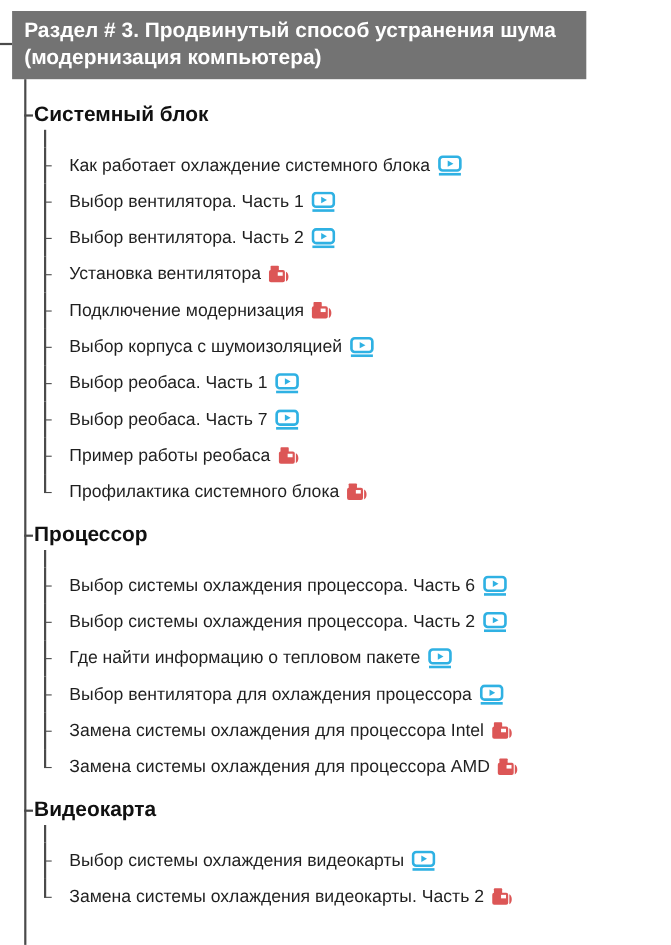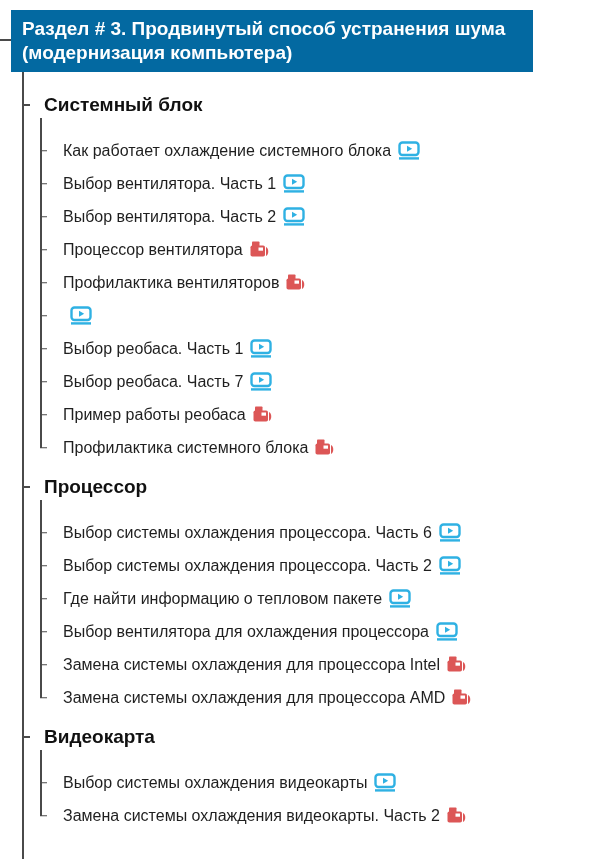--- a/index.html
+++ b/index.html
@@ -12,35 +12,35 @@
   }
   #root { position: absolute; inset: 0; }
 
   .header-connector {
     position: absolute; left: 0; top: 39px;
     width: 11px; height: 2px; background: #4a4a4a;
   }
   .header-box {
     position: absolute; left: 11px; top: 10px;
     width: 500px;
-    background: #0369a1; color: #ffffff;
+    background: #737373; color: #ffffff;
     font-size: 19px; font-weight: bold; line-height: 1.26;
     padding: 7px 11px;
   }
 
   .tree { position: absolute; left: 22px; top: 72px; bottom: 0; width: 586px; }
   .tree-line {
     position: absolute; left: 0; top: 0; bottom: 0;
     width: 2px; background: #4a4a4a;
   }
 
   .section-title {
     position: relative;
     margin-top: 10px;
-    padding-left: 22px;
+    padding-left: 9px;
     height: 26px;
     display: flex; align-items: center;
     font-size: 19px; font-weight: bold; color: #111111;
   }
   .section:first-child .section-title { margin-top: 20px; }
   .section-title::before {
     content: ''; position: absolute; left: 0; top: 50%;
     width: 8px; height: 2px; background: #4a4a4a;
     transform: translateY(-50%);
   }
@@ -107,42 +107,43 @@
               <span class="item-label">Выбор вентилятора. Часть 2</span>
               <span class="icon">
                 <svg width="22" height="19" viewBox="0 0 22 19">
                   <rect x="1.5" y="1.5" width="19" height="12.5" rx="3" fill="none" stroke="#2fb1e3" stroke-width="2.4"></rect>
                   <path d="M9 4.8 L14.2 7.75 L9 10.7 Z" fill="#2fb1e3"></path>
                   <rect x="1" y="16.2" width="20" height="2.4" fill="#2fb1e3"></rect>
                 </svg>
               </span>
             </div>
             <div class="item">
-              <span class="item-label">Процессор вентилятора</span>
-              <span class="icon">
-                <svg width="20" height="17" viewBox="0 0 20 17">
-                  <rect x="2" y="0.5" width="7.5" height="5" rx="0.8" fill="#dc5656"></rect>
-                  <rect x="0.5" y="4.5" width="14.5" height="11" rx="1.8" fill="#dc5656"></rect>
-                  <rect x="8.5" y="6.5" width="4.5" height="3.2" fill="#ffffff"></rect>
-                  <path d="M16 6 C19 7.3 19 13.7 16 15 Z" fill="#dc5656"></path>
-                </svg>
-              </span>
-            </div>
-            <div class="item">
-              <span class="item-label">Профилактика вентиляторов</span>
-              <span class="icon">
-                <svg width="20" height="17" viewBox="0 0 20 17">
-                  <rect x="2" y="0.5" width="7.5" height="5" rx="0.8" fill="#dc5656"></rect>
-                  <rect x="0.5" y="4.5" width="14.5" height="11" rx="1.8" fill="#dc5656"></rect>
-                  <rect x="8.5" y="6.5" width="4.5" height="3.2" fill="#ffffff"></rect>
-                  <path d="M16 6 C19 7.3 19 13.7 16 15 Z" fill="#dc5656"></path>
-                </svg>
-              </span>
-            </div>
-            <div class="item">
+              <span class="item-label">Установка вентилятора</span>
+              <span class="icon">
+                <svg width="20" height="17" viewBox="0 0 20 17">
+                  <rect x="2" y="0.5" width="7.5" height="5" rx="0.8" fill="#dc5656"></rect>
+                  <rect x="0.5" y="4.5" width="14.5" height="11" rx="1.8" fill="#dc5656"></rect>
+                  <rect x="8.5" y="6.5" width="4.5" height="3.2" fill="#ffffff"></rect>
+                  <path d="M16 6 C19 7.3 19 13.7 16 15 Z" fill="#dc5656"></path>
+                </svg>
+              </span>
+            </div>
+            <div class="item">
+              <span class="item-label">Подключение модернизация</span>
+              <span class="icon">
+                <svg width="20" height="17" viewBox="0 0 20 17">
+                  <rect x="2" y="0.5" width="7.5" height="5" rx="0.8" fill="#dc5656"></rect>
+                  <rect x="0.5" y="4.5" width="14.5" height="11" rx="1.8" fill="#dc5656"></rect>
+                  <rect x="8.5" y="6.5" width="4.5" height="3.2" fill="#ffffff"></rect>
+                  <path d="M16 6 C19 7.3 19 13.7 16 15 Z" fill="#dc5656"></path>
+                </svg>
+              </span>
+            </div>
+            <div class="item">
+              <span class="item-label">Выбор корпуса с шумоизоляцией</span>
               <span class="icon">
                 <svg width="22" height="19" viewBox="0 0 22 19">
                   <rect x="1.5" y="1.5" width="19" height="12.5" rx="3" fill="none" stroke="#2fb1e3" stroke-width="2.4"></rect>
                   <path d="M9 4.8 L14.2 7.75 L9 10.7 Z" fill="#2fb1e3"></path>
                   <rect x="1" y="16.2" width="20" height="2.4" fill="#2fb1e3"></rect>
                 </svg>
               </span>
             </div>
             <div class="item">
               <span class="item-label">Выбор реобаса. Часть 1</span>

